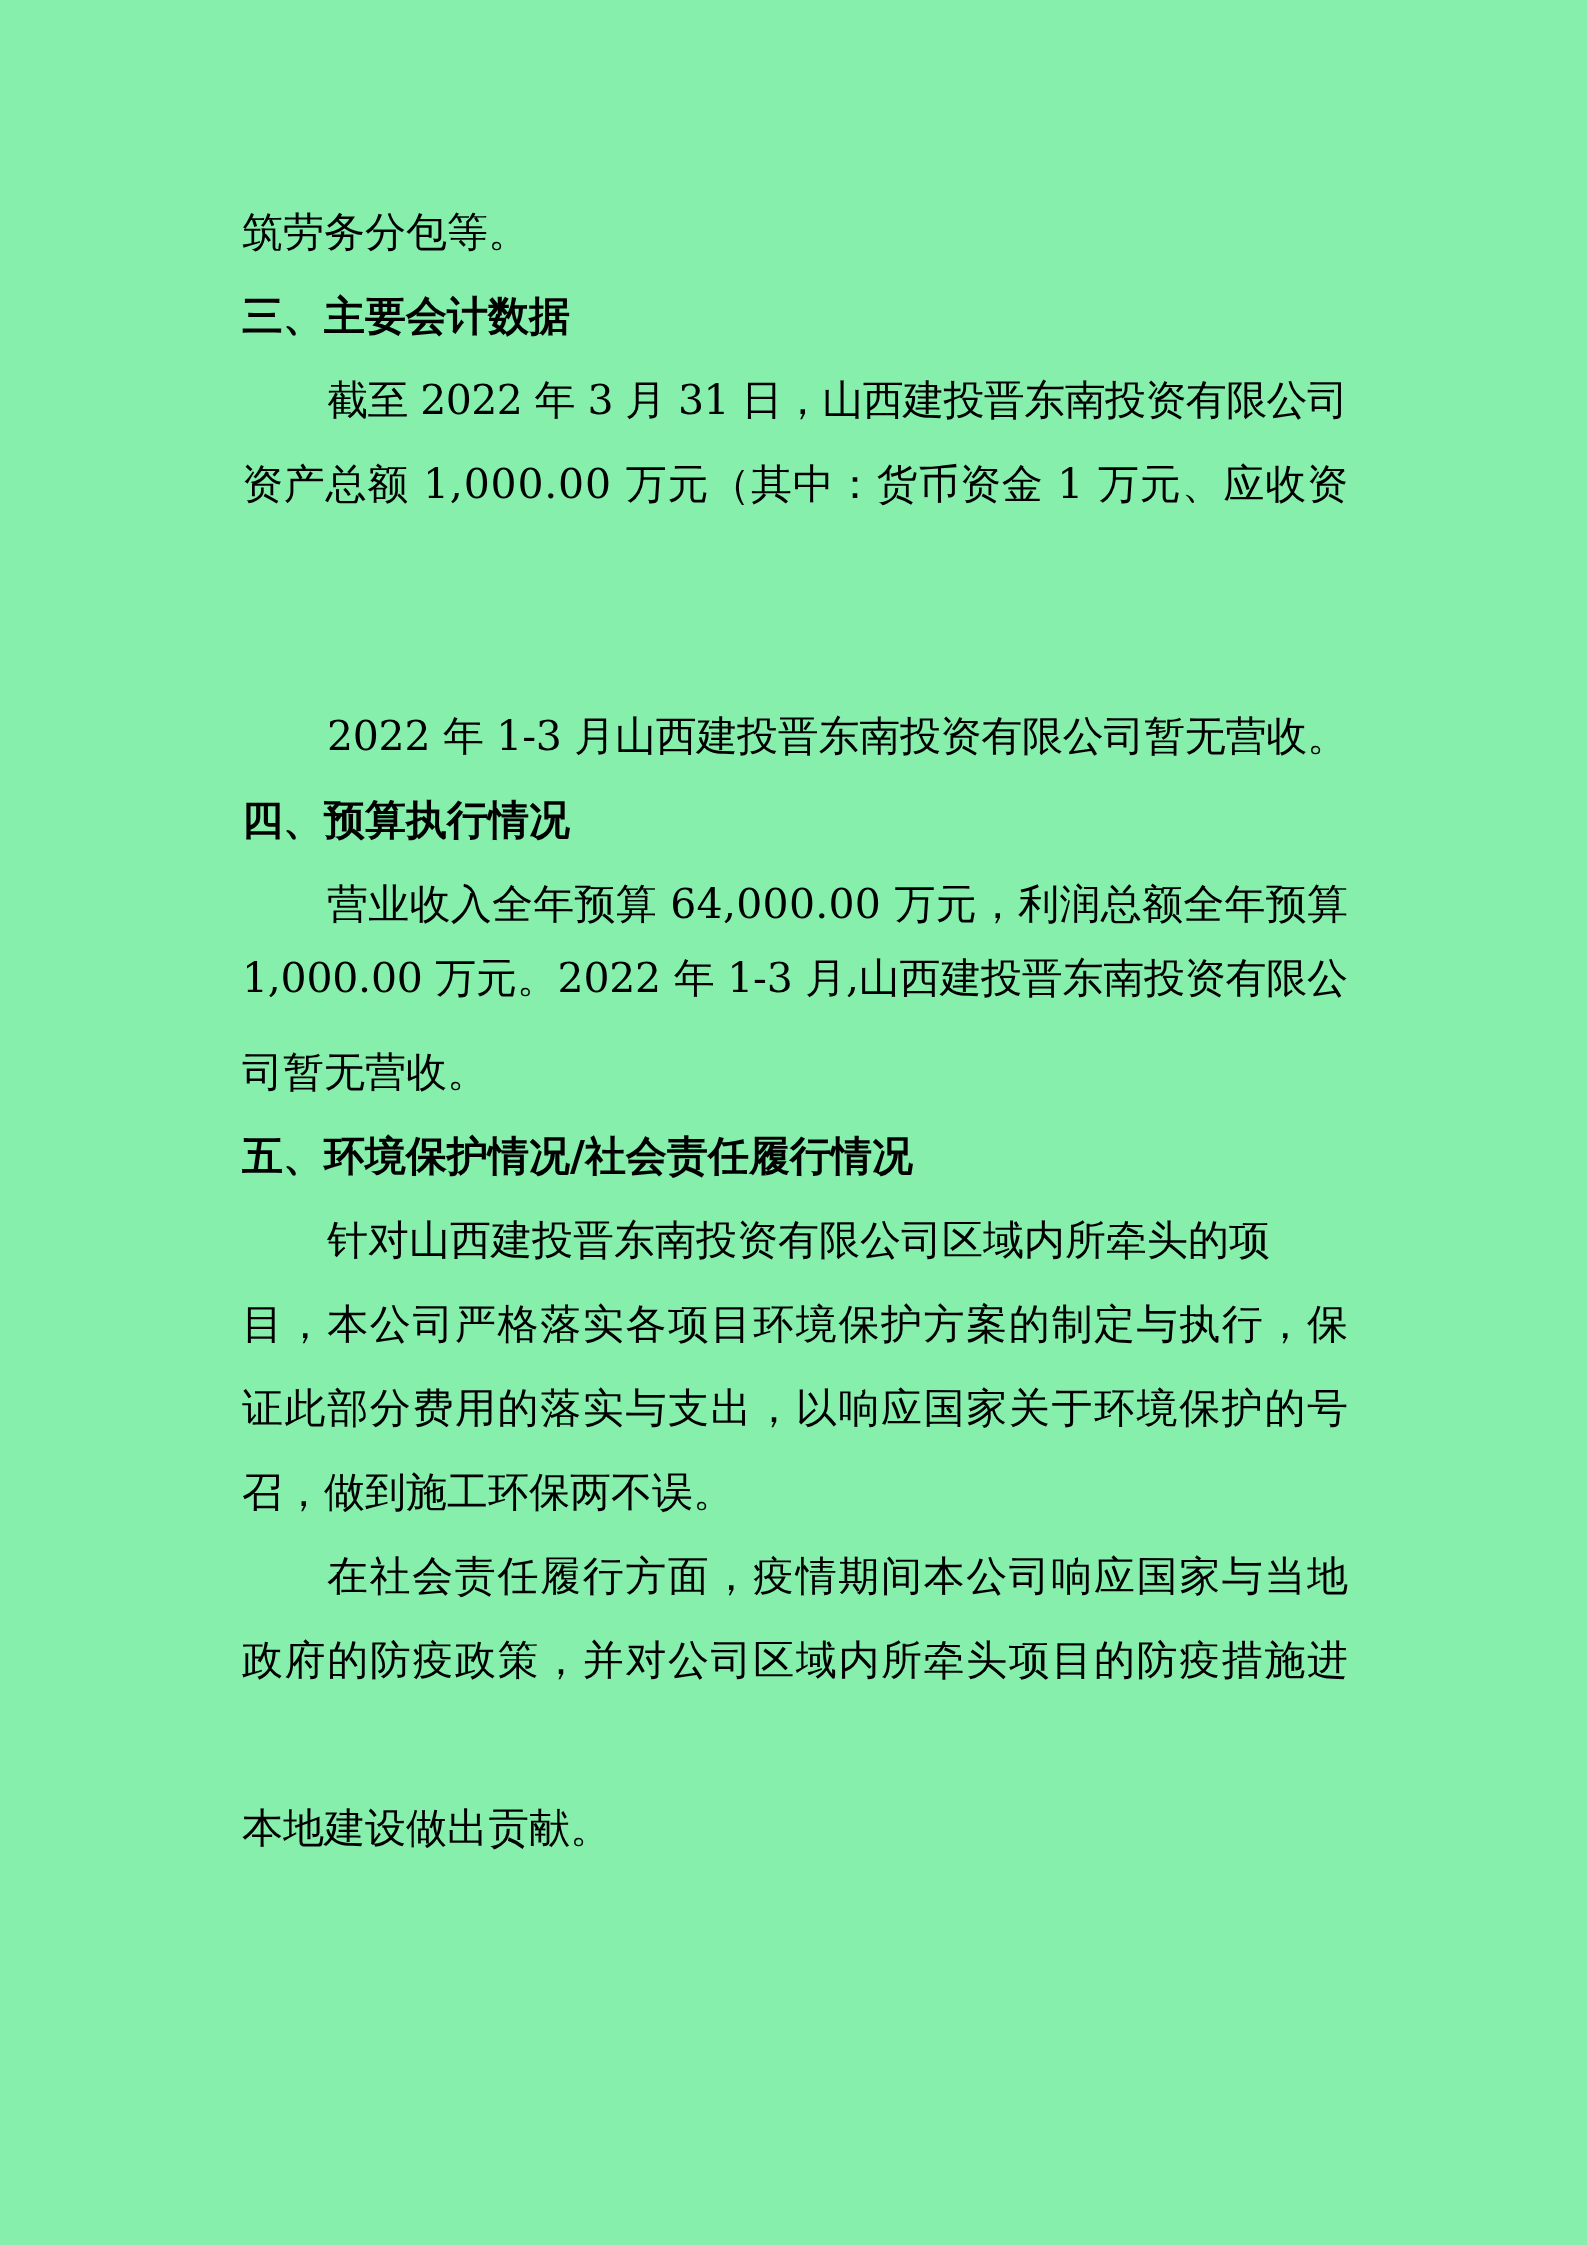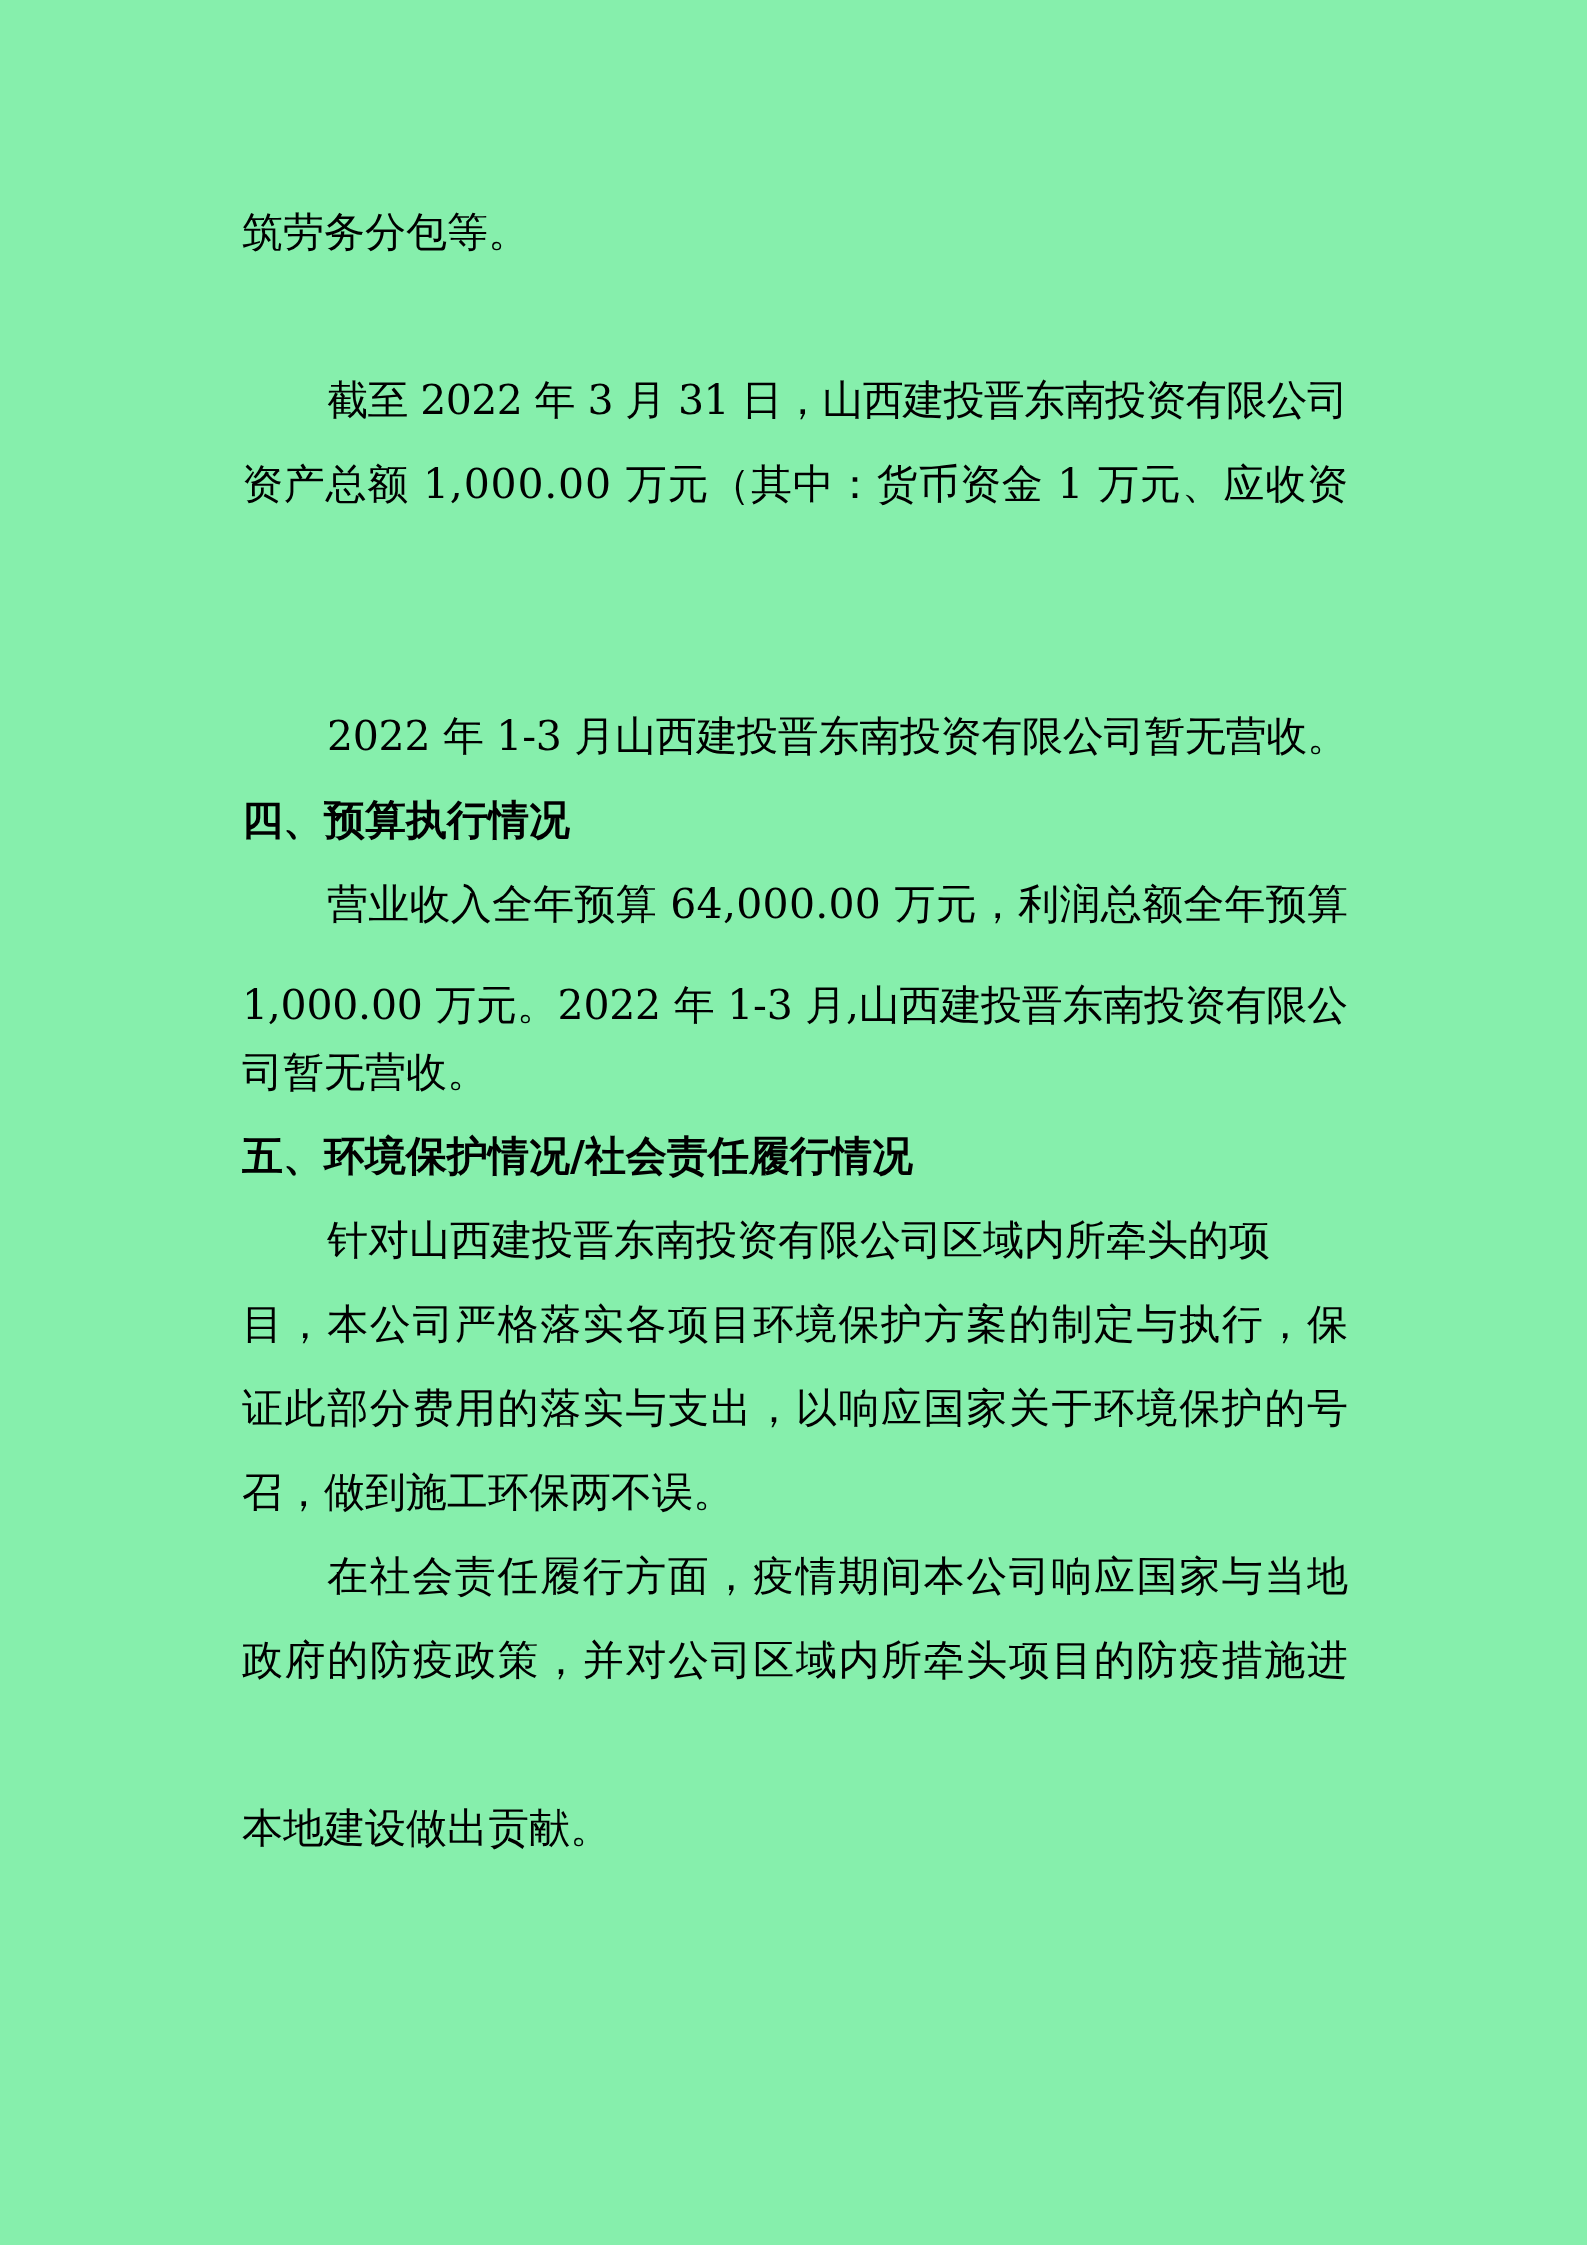--- a/index.html
+++ b/index.html
@@ -48,27 +48,28 @@
       left: 252px;
       width: 1096px;
     }
   </style>
 </head>
 <body>
 
 <div class="page">
   <div class="line" style="top:202px;">筑劳务分包等。</div>
 
+  <div class="line heading" style="top:286px;">三、主要会计数据</div>
   <div class="line indent justify" style="top: 370px; text-align: left; text-align-last: left; letter-spacing: -0.606351px;">截至 2022 年 3 月 31 日，山西建投晋东南投资有限公司</div>
   <div class="line justify" style="top: 454px; text-align: left; text-align-last: left; letter-spacing: 0.787598px;">资产总额 1,000.00 万元（其中：货币资金 1 万元、应收资</div>
   <div class="line indent justify" style="top: 706px; text-align: left; text-align-last: left; letter-spacing: -0.292026px;">2022 年 1-3 月山西建投晋东南投资有限公司暂无营收。</div>
 
   <div class="line heading" style="top:790px;">四、预算执行情况</div>
   <div class="line indent justify" style="top: 874px; text-align: left; text-align-last: left; letter-spacing: 0.250539px;">营业收入全年预算 64,000.00 万元，利润总额全年预算</div>
-  <div class="line justify" style="top: 975px; text-align: left; text-align-last: left; letter-spacing: -0.253038px;">1,000.00 万元。2022 年 1-3 月,山西建投晋东南投资有限公</div>
+  <div class="line justify" style="top: 948px; text-align: left; text-align-last: left; letter-spacing: -0.253038px;">1,000.00 万元。2022 年 1-3 月,山西建投晋东南投资有限公</div>
   <div class="line" style="top:1042px;">司暂无营收。</div>
 
   <div class="line heading" style="top:1126px;">五、环境保护情况/社会责任履行情况</div>
   <div class="line indent" style="top:1210px;">针对山西建投晋东南投资有限公司区域内所牵头的项</div>
   <div class="line justify" style="top: 1294px; text-align: right; text-align-last: left; letter-spacing: 1.6px;">目，本公司严格落实各项目环境保护方案的制定与执行，保</div>
   <div class="line justify" style="top: 1378px; text-align: left; text-align-last: left; letter-spacing: 1.6px;">证此部分费用的落实与支出，以响应国家关于环境保护的号</div>
   <div class="line" style="top:1462px;">召，做到施工环保两不误。</div>
   <div class="line indent justify" style="top: 1546px; text-align: left; text-align-last: left; letter-spacing: 1.6087px;">在社会责任履行方面，疫情期间本公司响应国家与当地</div>
   <div class="line justify" style="top: 1630px; text-align: left; text-align-last: left; letter-spacing: 1.6px;">政府的防疫政策，并对公司区域内所牵头项目的防疫措施进</div>
   <div class="line" style="top:1798px;">本地建设做出贡献。</div>

